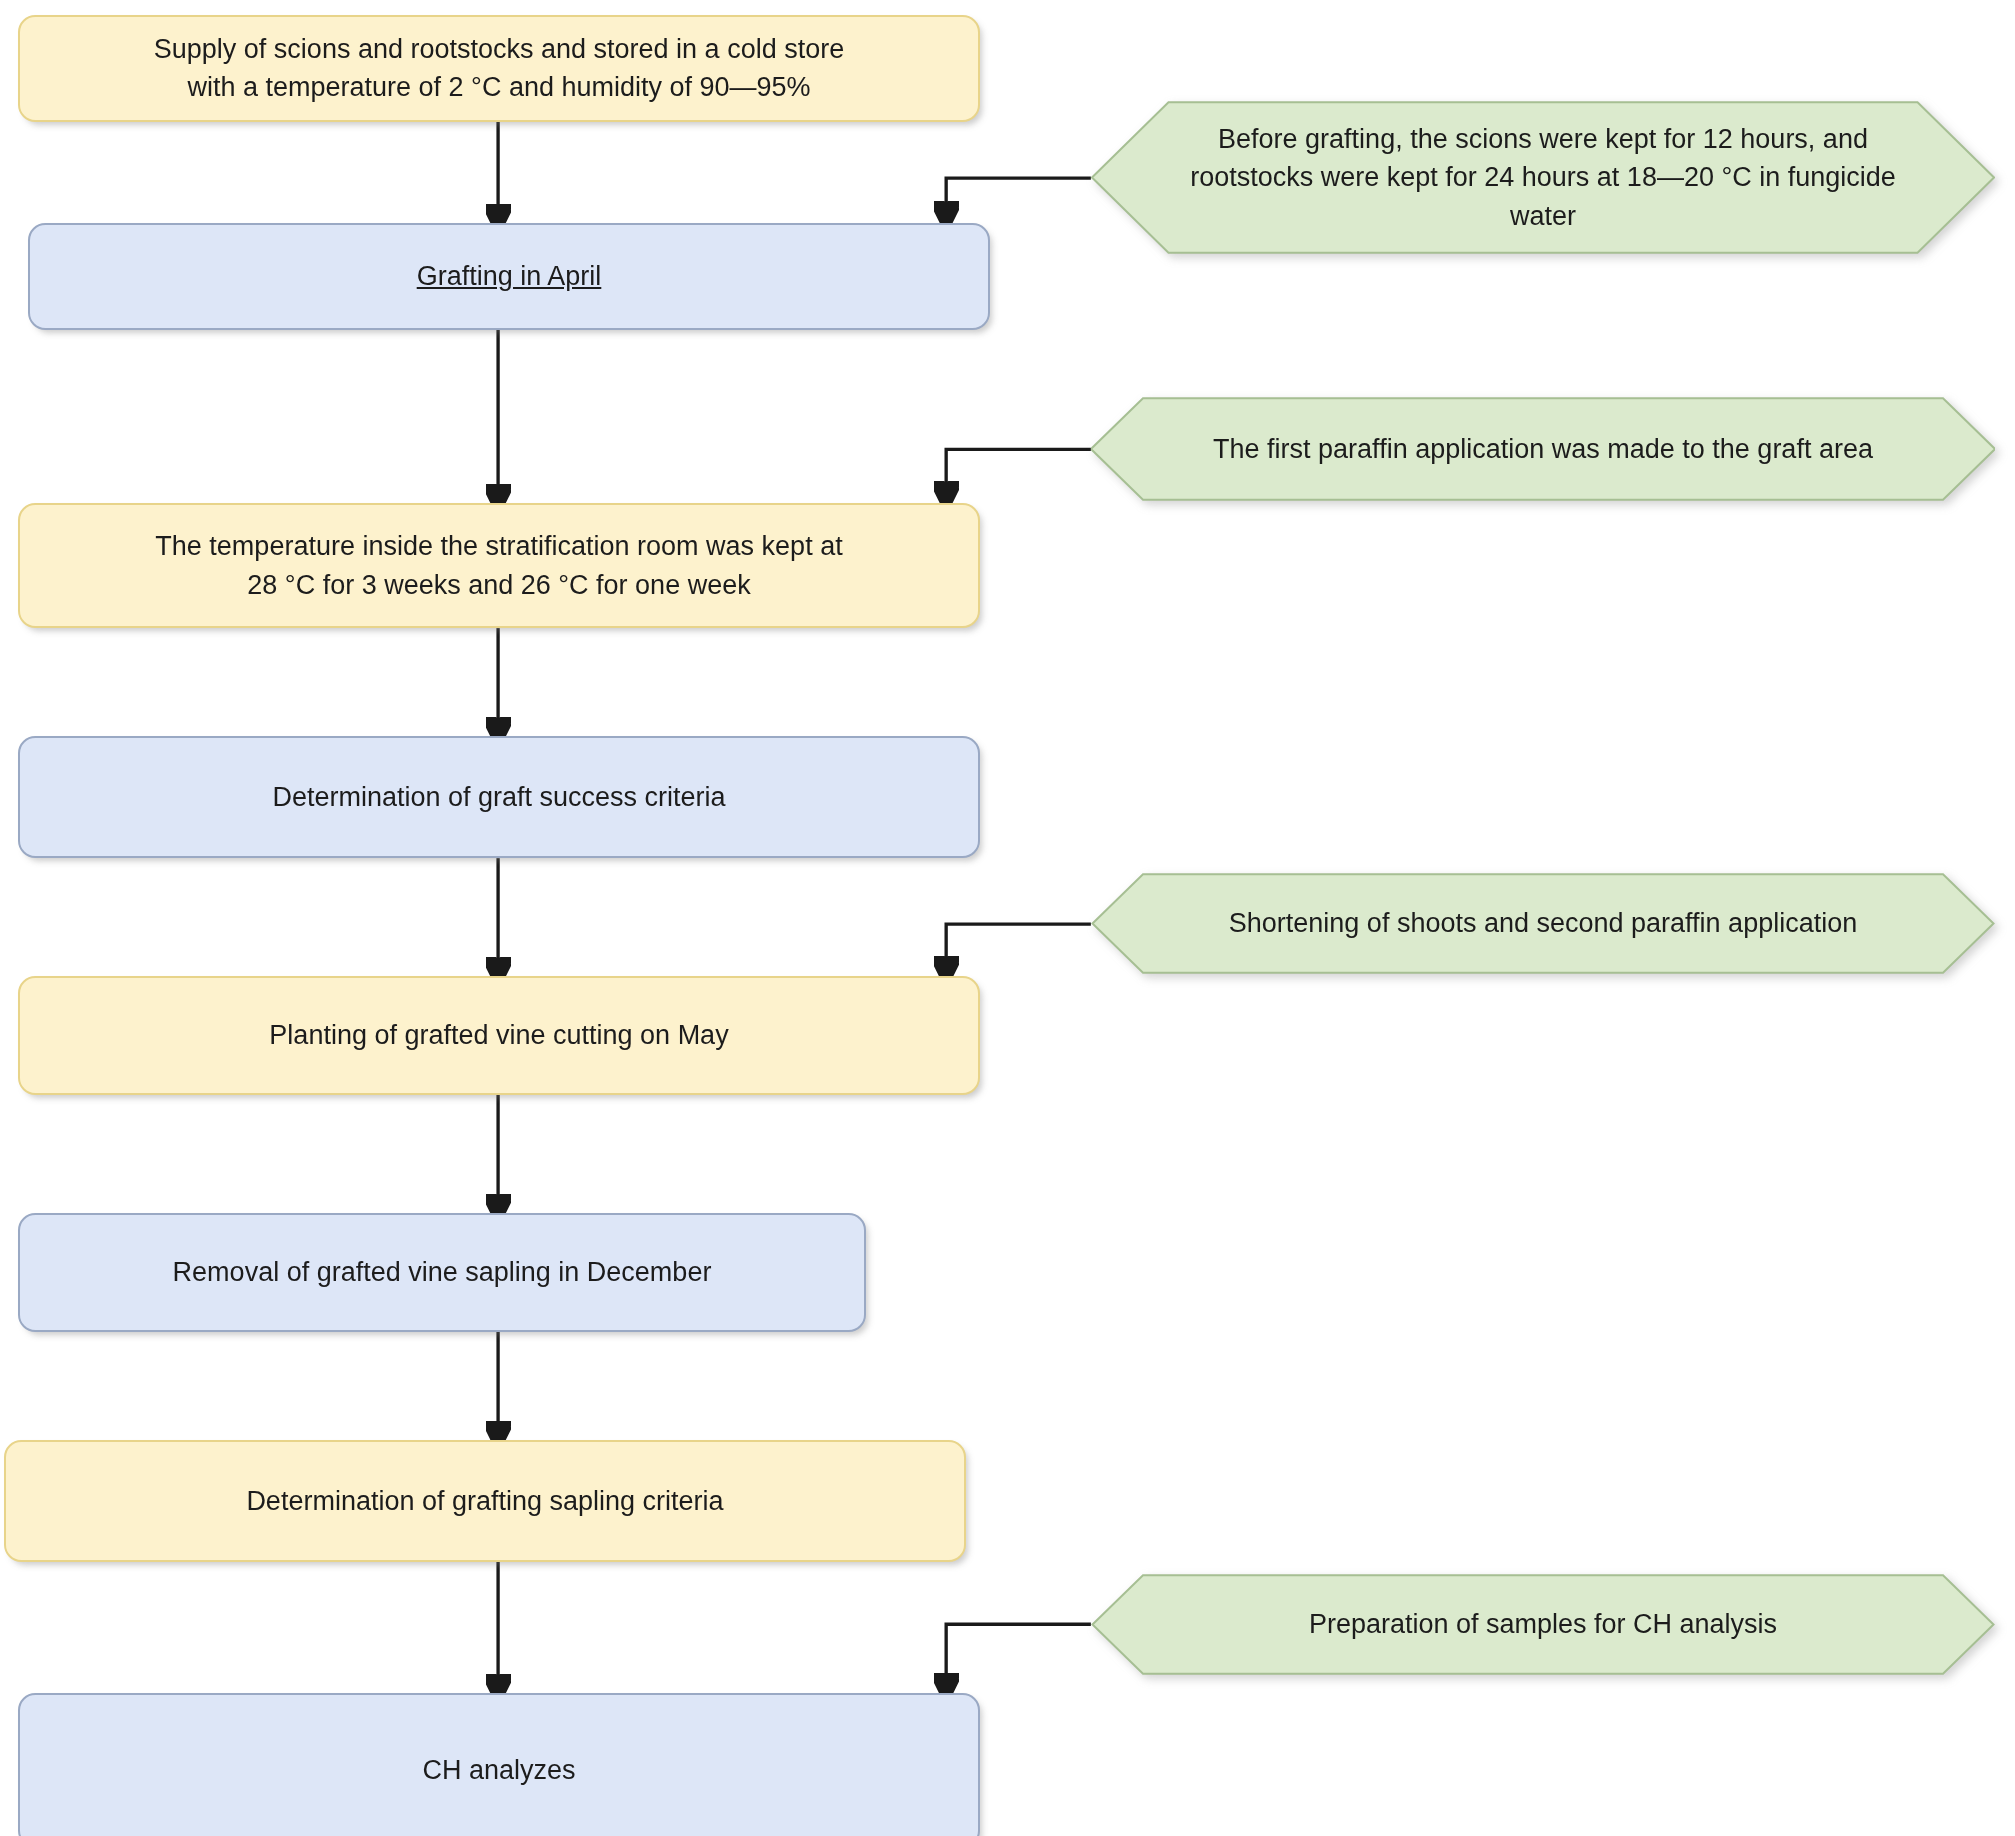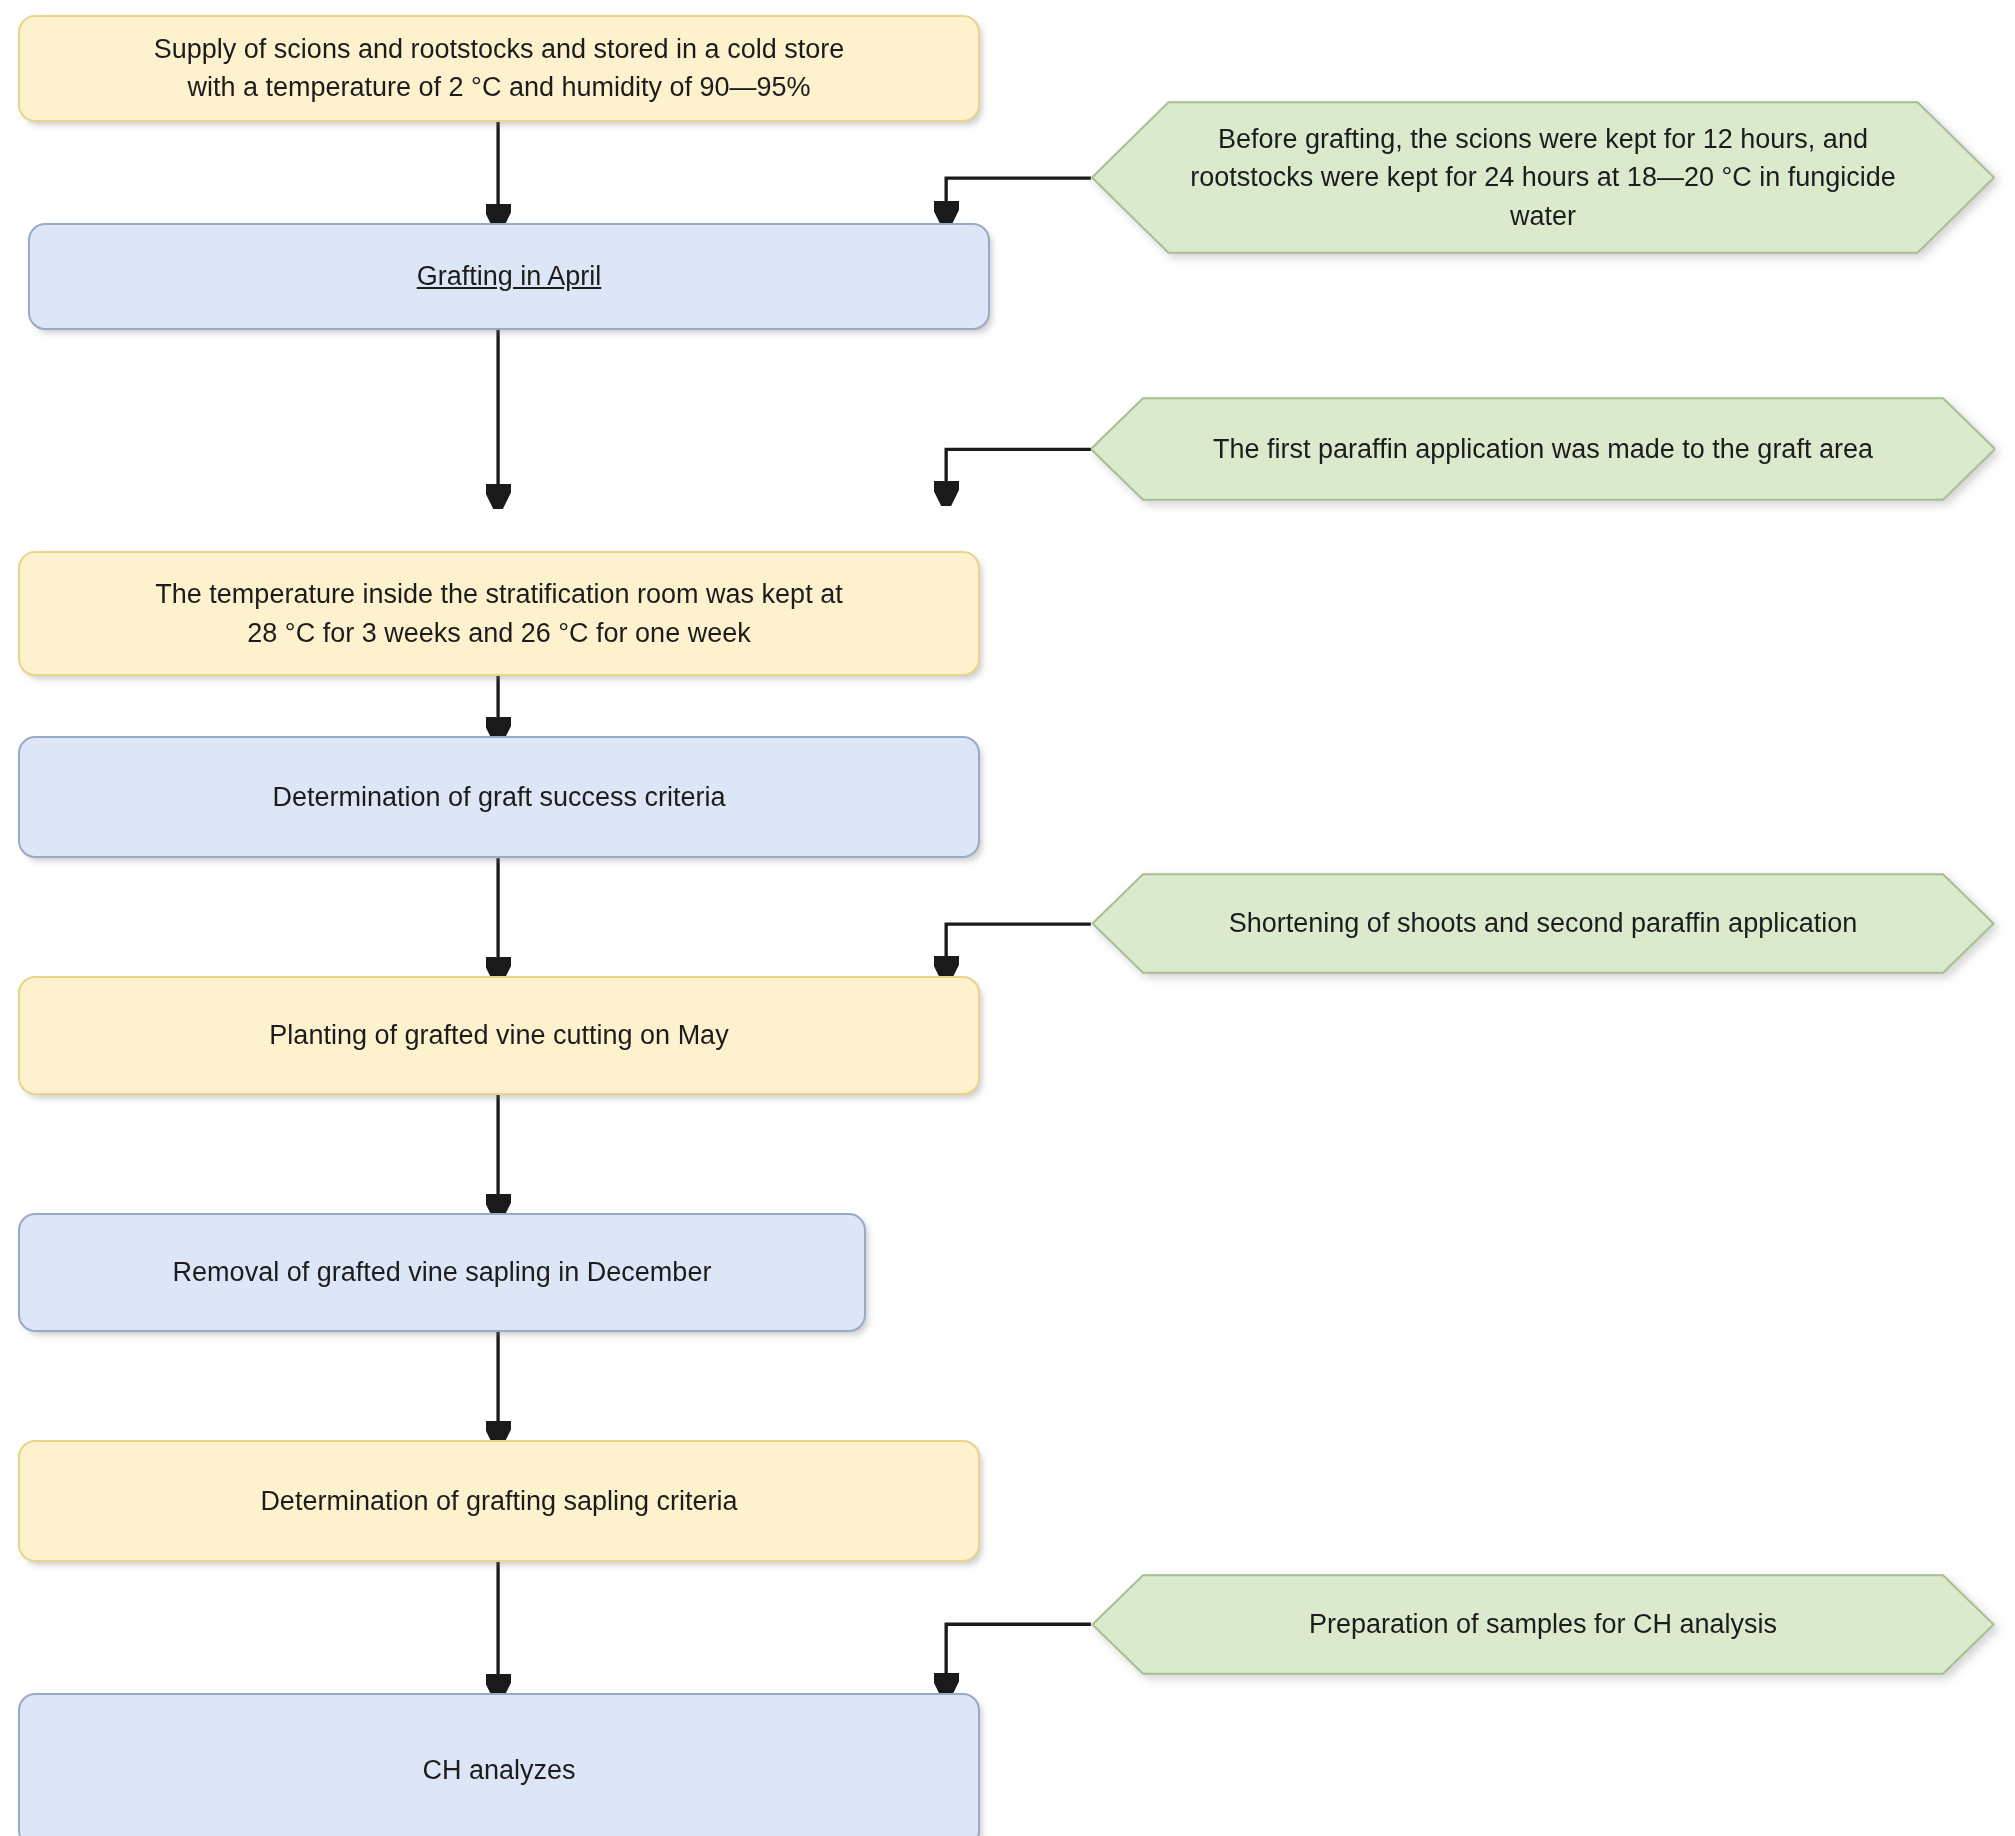--- a/index.html
+++ b/index.html
@@ -108,37 +108,37 @@
   </svg>
 
   <div class="node yellow" style="left:18px; top:14.7px; width:962px; height:107px;">
     <span class="txt"><span>Supply of scions and rootstocks and stored in a cold store</span><br><span>with a temperature of 2 °C and humidity of 90—95%</span></span>
   </div>
 
   <div class="node blue" style="left:28px; top:223px; width:962px; height:107px;text-decoration:underline;">
     <span class="txt">Grafting in April</span>
   </div>
 
-  <div class="node yellow" style="left:18px; top:503px; width:962px; height:125px;margin-top:48px;">
+  <div class="node yellow" style="left:18px; top:503px; width:962px; height:125px;">
     <span class="txt"><span>The temperature inside the stratification room was kept at</span><br><span>28 °C for 3 weeks and 26 °C for one week</span></span>
   </div>
 
   <div class="node blue" style="left:18px; top:736px; width:962px; height:122px;">
     <span class="txt">Determination of graft success criteria</span>
   </div>
 
   <div class="node yellow" style="left:18px; top:976px; width:962px; height:119px;">
     <span class="txt">Planting of grafted vine cutting on May</span>
   </div>
 
   <div class="node blue" style="left:18px; top:1213px; width:848px; height:119px;">
     <span class="txt">Removal of grafted vine sapling in December</span>
   </div>
 
-  <div class="node yellow" style="left:18px; top:1440px; width:962px; height:122px;">
+  <div class="node yellow" style="left:4px; top:1440px; width:962px; height:122px;">
     <span class="txt">Determination of grafting sapling criteria</span>
   </div>
 
   <div class="node blue" style="left:18px; top:1693px; width:962px; height:155px;">
     <span class="txt">CH analyzes</span>
   </div>
 
   <div class="hexwrap" style="left:1091px; top:101px; width:904px; height:153px;">
     <svg width="904" height="153" viewBox="0 0 1356 230" aria-hidden="true">
       <polygon points="0,115 115,2 1241,2 1356,115 1241,228 115,228" fill="#dbeacd" stroke="#a6bf93" stroke-width="3"></polygon>

